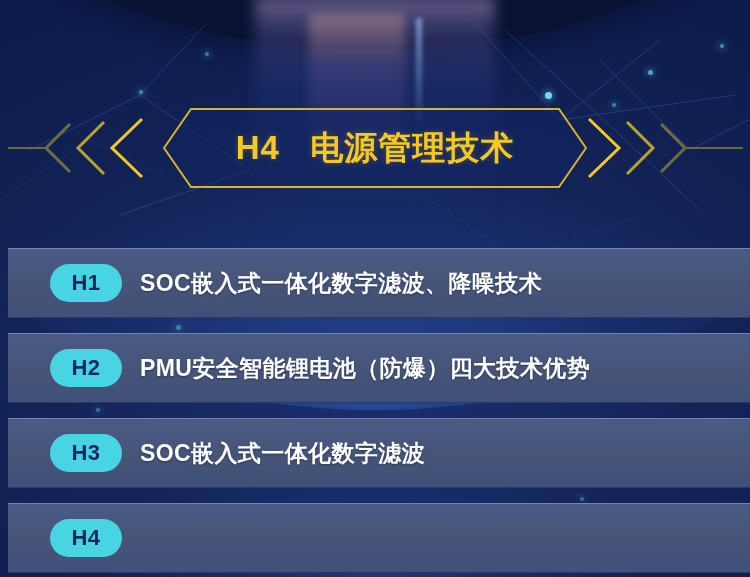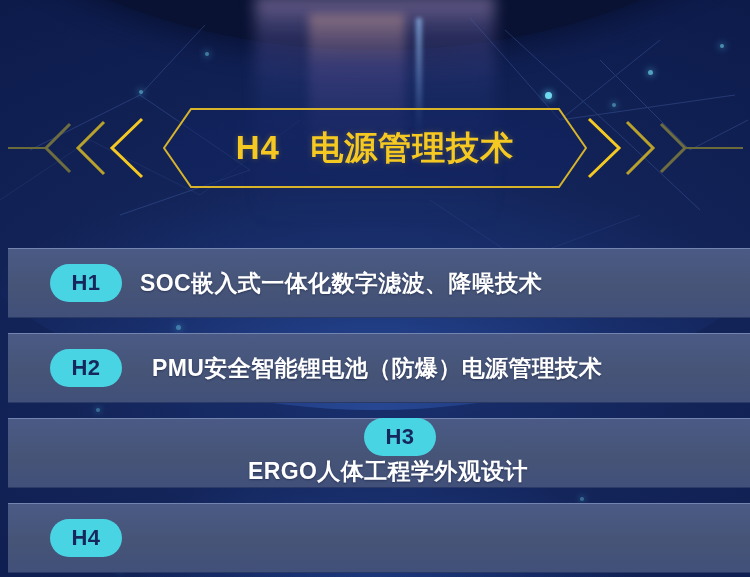--- a/index.html
+++ b/index.html
@@ -233,28 +233,28 @@
     </svg>
   </div>
 
   <div class="rows">
 
     <div class="row" style="top:248px;">
       <div class="badge">H1</div>
       <div class="row-text">SOC嵌入式一体化数字滤波、降噪技术</div>
     </div>
 
-    <div class="row" style="top:333px;gap:12px;">
+    <div class="row" style="top:333px;">
       <div class="badge">H2</div>
-      <div class="row-text">PMU安全智能锂电池（防爆）电源管理技术</div>
-    </div>
-
-    <div class="row" style="top:418px;flex-direction:column;">
+      <div class="row-text">PMU安全智能锂电池（防爆）四大技术优势</div>
+    </div>
+
+    <div class="row" style="top:418px;">
       <div class="badge">H3</div>
-      <div class="row-text">ERGO人体工程学外观设计</div>
+      <div class="row-text">SOC嵌入式一体化数字滤波</div>
     </div>
 
     <div class="row" style="top:503px;gap:12px;">
       <div class="badge">H4</div>
     </div>
 
   </div>
 </div>
 
 </body></html>

